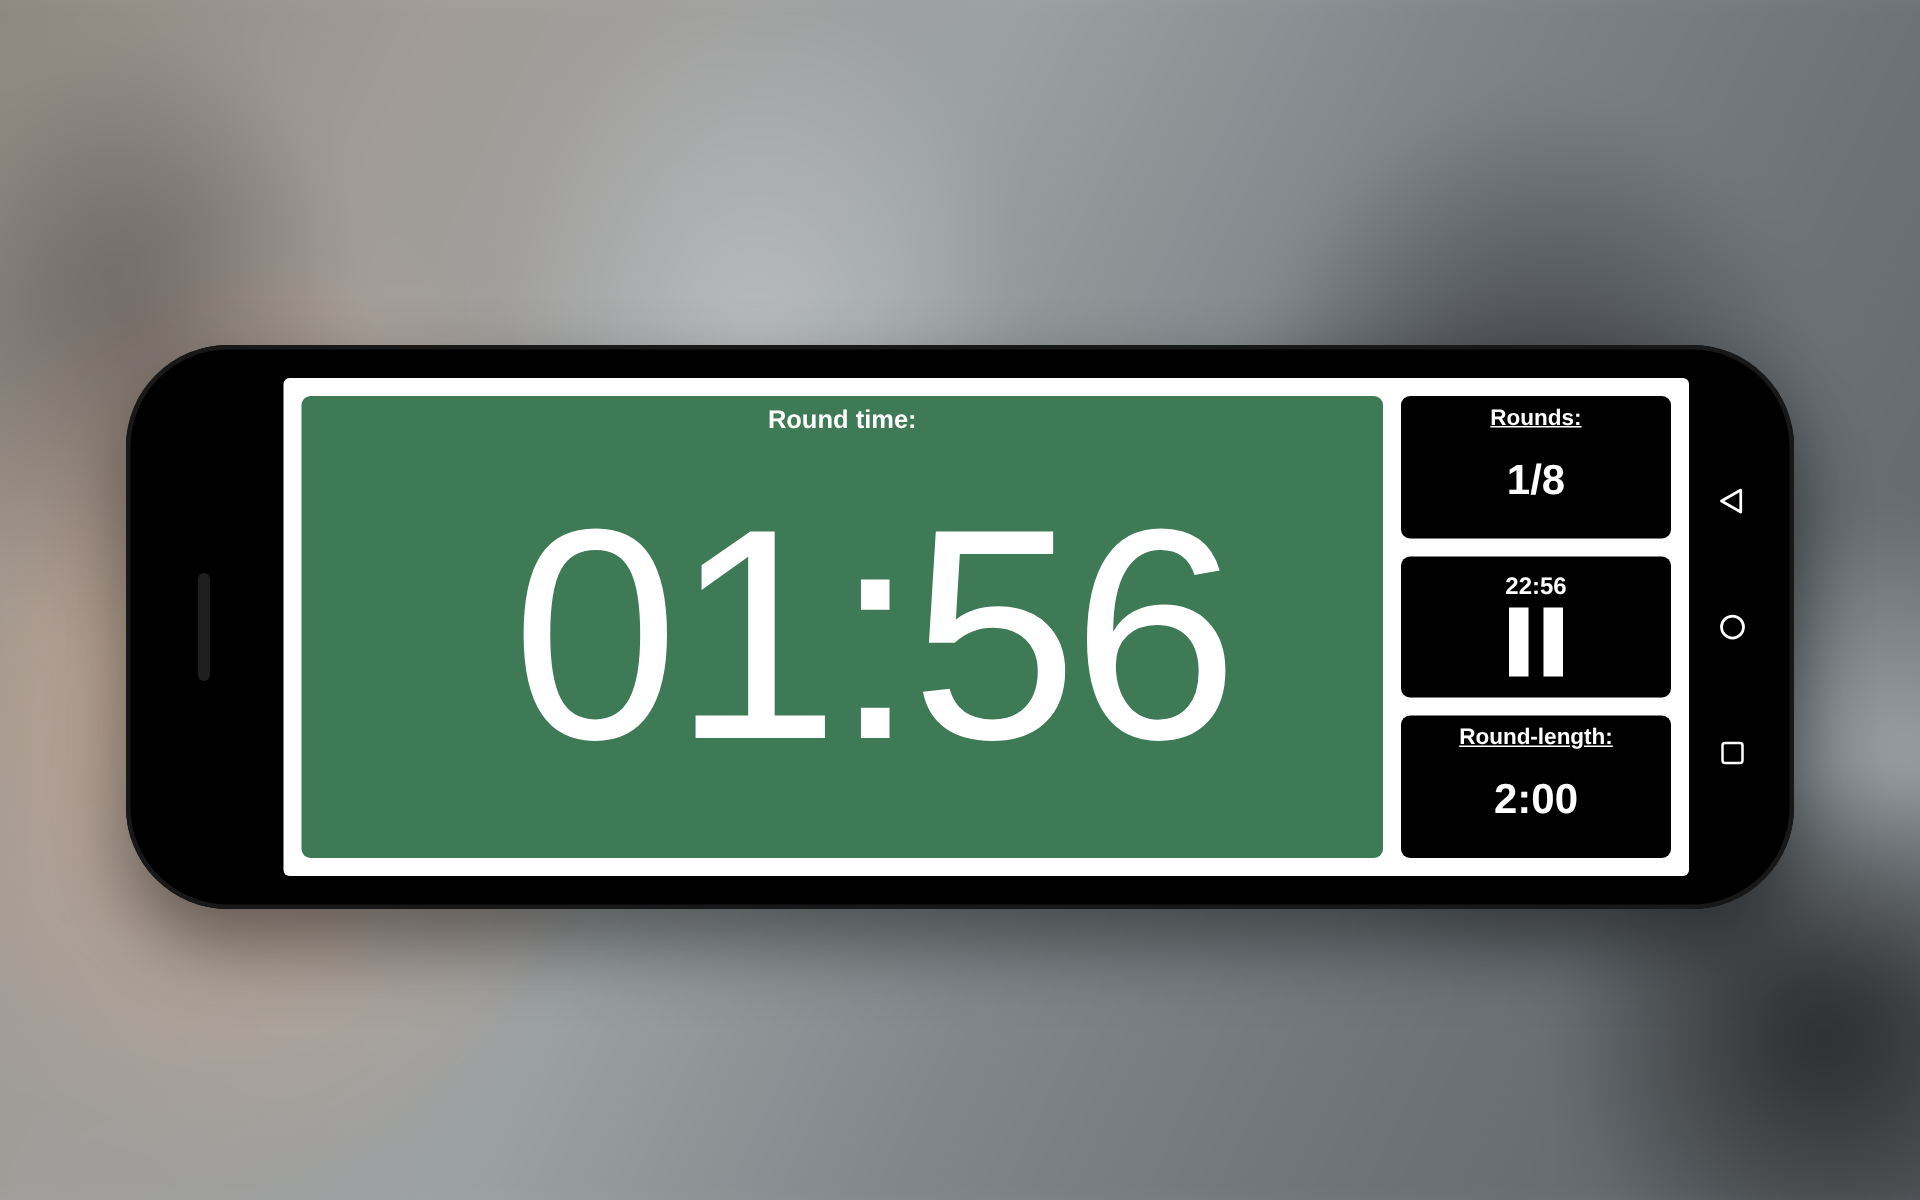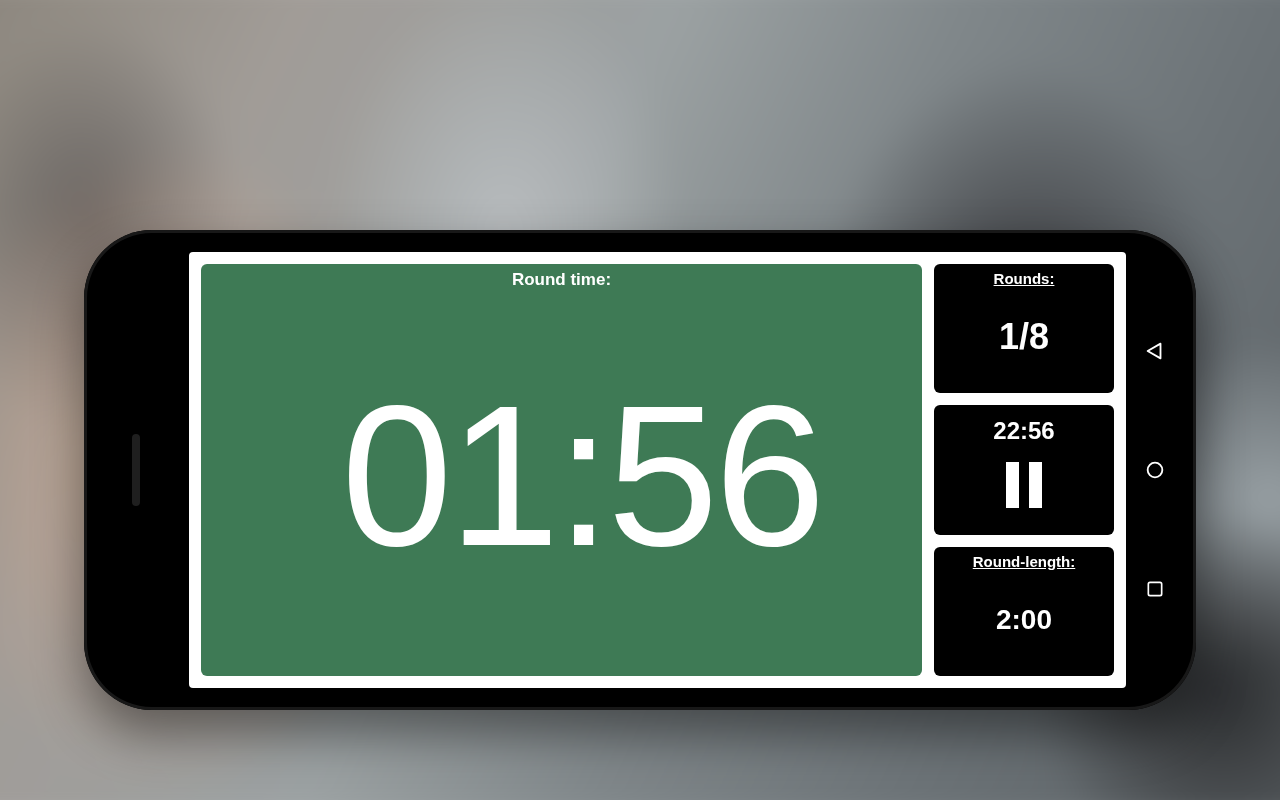--- a/index.html
+++ b/index.html
@@ -19,21 +19,21 @@
     filter: blur(14px) saturate(0.85);
     transform: scale(1.07);
   }
 
   
   .phone {
     position: absolute;
     left: 84px;
     top: 230px;
     width: 1112px;
-    height: 480px;
+    height: 376px;
     background: #000;
     border-radius: 68px;
     box-shadow: 0 24px 50px rgba(0,0,0,0.45), inset 0 0 0 3px #181818;
     display: flex;
     align-items: center;
   }
   .phone::before { 
     content: "";
     position: absolute;
     left: 48px; top: 50%;
@@ -101,28 +101,28 @@
   .card .label {
     font-size: 15px;
     font-weight: 700;
     text-decoration: underline;
   }
   .card .value {
     flex: 1;
     display: flex;
     align-items: center;
     justify-content: center;
-    font-size: 36px;
+    font-size: 28px;
     font-weight: 800;
     margin-top: -6px;
   }
   .card .value.small { font-size: 28px; }
 
   .play-card .top-time {
-    font-size: 24px;
+    font-size: 16px;
     font-weight: 800;
     margin-top: 6px;
     text-align: right;
   }
   .play-card .icon-wrap {
     flex: 1;
     display: flex;
     align-items: center;
     justify-content: center;
     margin-top: -6px;

